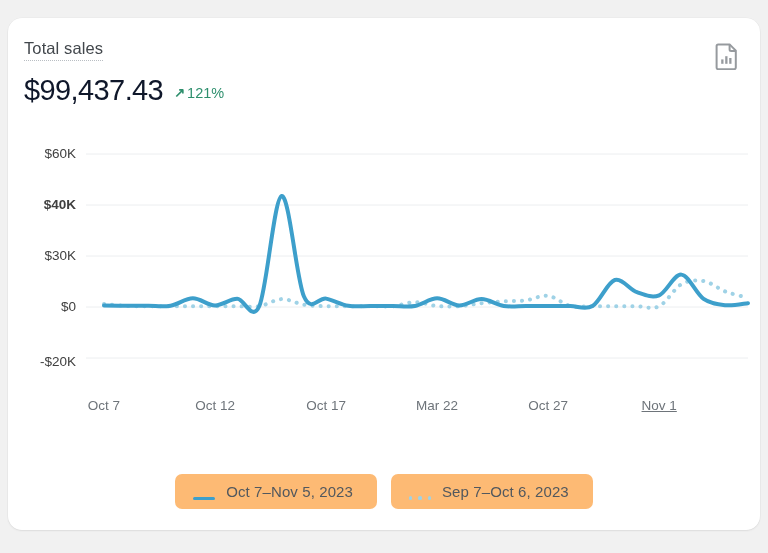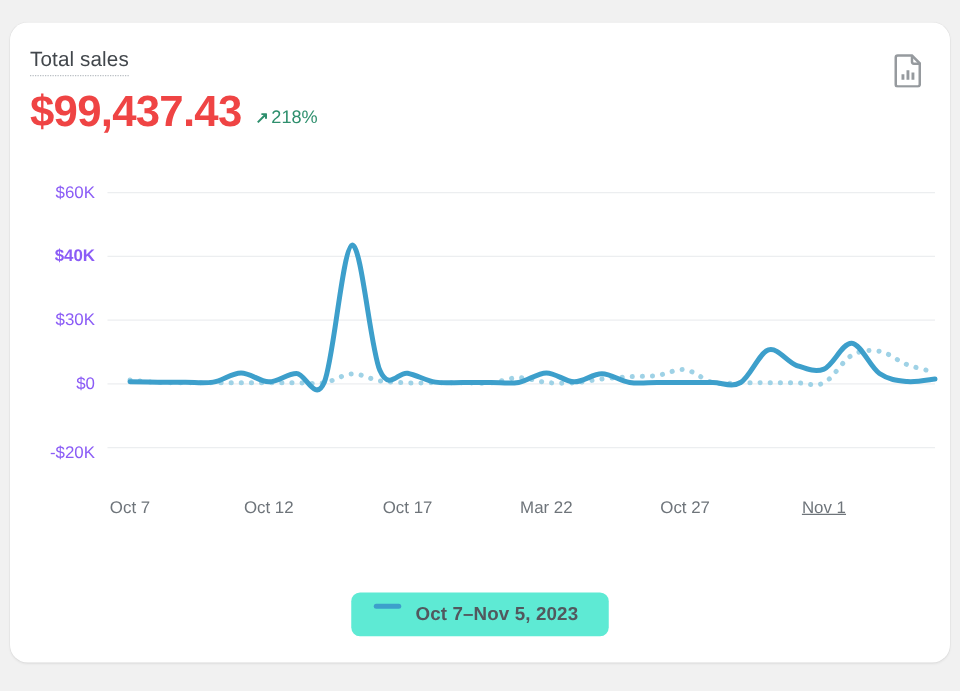--- a/index.html
+++ b/index.html
@@ -55,23 +55,23 @@
   .metric-row {
     position: absolute;
     left: 16px;
     top: 54px;
     display: flex;
     align-items: baseline;
     gap: 11px;
   }
 
   .metric-value {
-    font-size: 35px;
-    font-weight: 700;
-    color: #ef4444;
+    font-size: 29px;
+    font-weight: 400;
+    color: #0f172a;
     letter-spacing: -0.6px;
     line-height: 36px;
   }
 
   .metric-delta {
     display: flex;
     align-items: center;
     gap: 2px;
     color: #2e8f6d;
     font-size: 14.5px;
@@ -113,21 +113,21 @@
     left: 0;
     top: 0;
     display: block;
   }
 
   .ytick {
     position: absolute;
     right: 0;
     text-align: right;
     font-size: 13.5px;
-    color: #8b5cf6;
+    color: #404040;
     width: 72px;
     line-height: 16px;
   }
 
   .xtick {
     position: absolute;
     text-align: right;
     font-size: 13.5px;
     color: #6e747a;
     line-height: 16px;
@@ -141,27 +141,26 @@
     left: 0;
     right: 0;
     top: 456px;
     display: flex;
     justify-content: center;
     gap: 14px;
   }
 
   .legend-item {
     display: flex;
-    align-items: flex-start;
+    align-items: flex-end;
     gap: 11px;
-    background: #5eead4;
+    background: #fdba74;
     border-radius: 7px;
     padding: 9px 24px 9px 18px;
     cursor: pointer;
-    font-weight: bold;
   }
 
   .legend-label {
     font-size: 15px;
     color: #52585e;
     letter-spacing: 0.1px;
     white-space: nowrap;
   }
 
   .swatch-solid {
@@ -196,21 +195,21 @@
   <div class="card">
 
     <div class="card-header">
 
       <div class="metric-label">Total sales</div>
 
       <div class="metric-row">
         <div class="metric-value">$99,437.43</div>
         <div class="metric-delta">
           <span class="arrow">↗</span>
-          <span>218%</span>
+          <span>121%</span>
         </div>
       </div>
 
       <div class="report-icon">
         <svg viewBox="0 0 26 28" width="26" height="28" aria-hidden="true">
           <path d="M4.2 2.4h11.4l6.2 6.2v17.0a1.6 1.6 0 0 1-1.6 1.6H4.2a1.6 1.6 0 0 1-1.6-1.6V4a1.6 1.6 0 0 1 1.6-1.6z" fill="none" stroke="#6e747a" stroke-width="2"></path>
           <path d="M15.6 2.4v5.0a1.5 1.5 0 0 0 1.5 1.5h4.7" fill="none" stroke="#6e747a" stroke-width="2" stroke-linejoin="round"></path>
           <rect x="7.2" y="17.4" width="2.3" height="4.4" fill="#6e747a"></rect>
           <rect x="11.2" y="14.2" width="2.3" height="7.6" fill="#6e747a"></rect>
           <rect x="15.2" y="16.0" width="2.3" height="5.8" fill="#6e747a"></rect>
@@ -249,16 +248,24 @@
           <div class="xtick" style="left: 540.138px; top: 284px;">Oct 27</div>
           <div class="xtick" style="left: 651.172px; top: 284px; text-decoration: underline;">Nov 1</div>
         </div>
     </div>
 
     <div class="legend">
       <div class="legend-item">
         <span class="swatch-solid"></span>
         <span class="legend-label">Oct 7–Nov 5, 2023</span>
       </div>
+      <div class="legend-item">
+        <span class="swatch-dotted">
+          <i></i>
+            <i></i>
+            <i></i>
+        </span>
+        <span class="legend-label">Sep 7–Oct 6, 2023</span>
+      </div>
     </div>
 
   </div>
 </div>
 
 </body></html>

